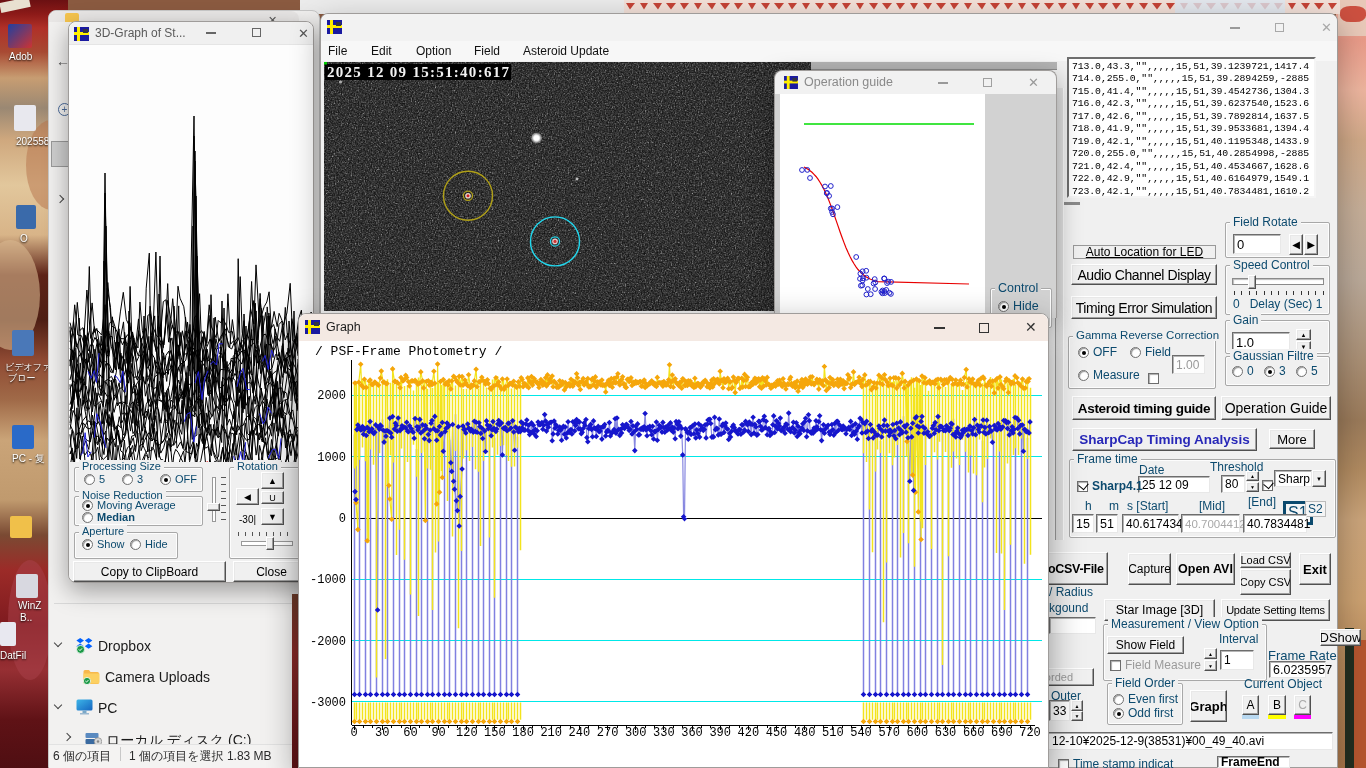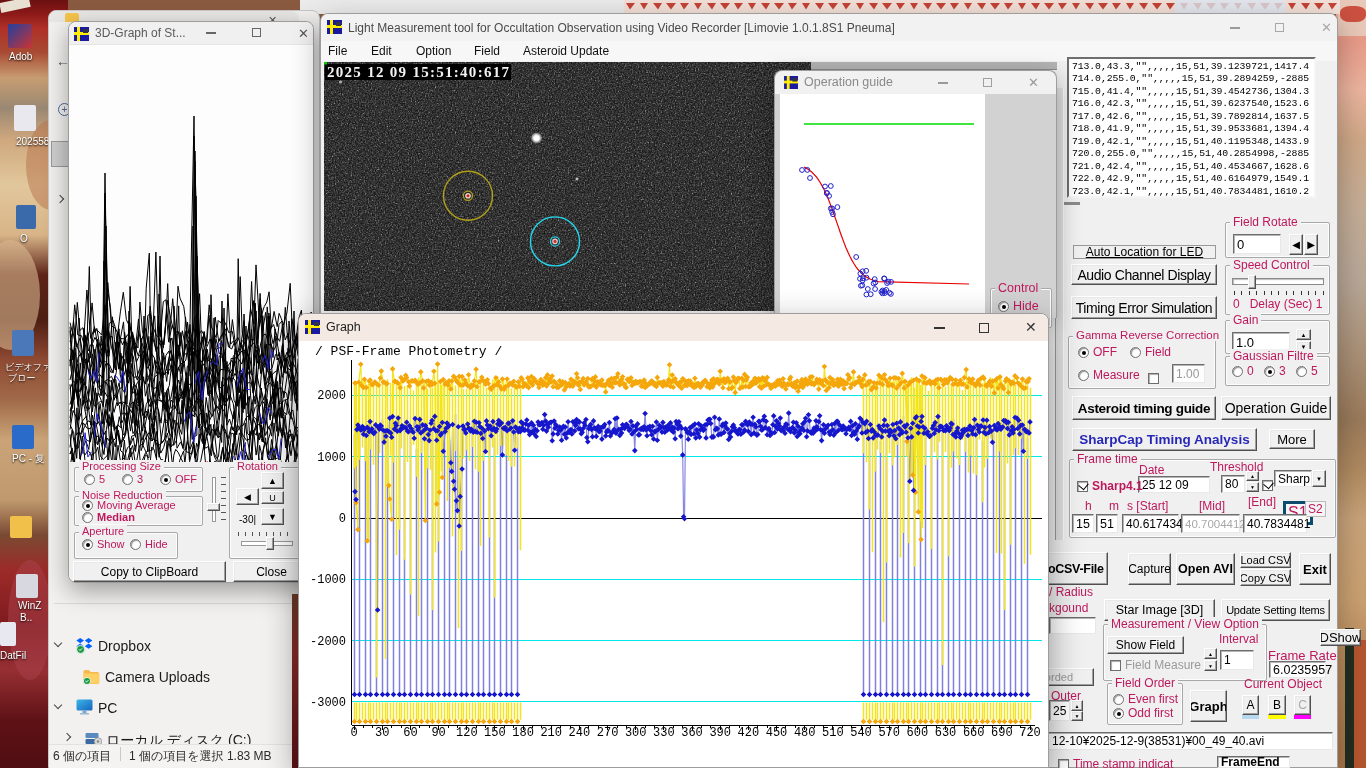--- a/index.html
+++ b/index.html
@@ -5,21 +5,21 @@
 .abs{position:absolute}
 .win{position:absolute;border:1px solid #9f9c9a;box-shadow:0 8px 24px rgba(0,0,0,0.35)}
 .btn{position:absolute;white-space:nowrap;overflow:hidden;background:#f0f0f0;border-top:1px solid #fff;border-left:1px solid #fff;border-right:1px solid #505050;border-bottom:1px solid #505050;box-shadow:inset -1px -1px 0 #a0a0a0,inset 1px 1px 0 #e8e8e8;display:flex;align-items:center;justify-content:center;color:#000}
 .inp{position:absolute;background:#fff;border-top:1px solid #6d6d6d;border-left:1px solid #6d6d6d;border-right:1px solid #e8e8e8;border-bottom:1px solid #e8e8e8;box-shadow:inset 1px 1px 0 #b5b5b5;color:#000;display:flex;align-items:center;padding-left:3px}
 .grp{position:absolute;border:1px solid #a8a8a8;box-shadow:inset 0 0 0 1px #fdfdfd;border-radius:2px}
 .glab{position:absolute;background:#f0f0f0;padding:0 3px;white-space:nowrap}
 .rad{display:inline-block;width:11px;height:11px;border-radius:50%;background:#fff;border:1px solid #707070;box-shadow:inset 1px 1px 1px #999;vertical-align:-2px;margin-right:4px;position:relative}
 .rad.on:after{content:"";position:absolute;left:2.5px;top:2.5px;width:4px;height:4px;border-radius:50%;background:#000}
 .chk{display:inline-block;width:11px;height:11px;background:#fff;border:1px solid #6d6d6d;box-shadow:inset 1px 1px 1px #aaa;vertical-align:-2px;margin-right:4px;position:relative}
 .chk.on:after{content:"";position:absolute;left:2px;top:-1px;width:6px;height:7px;border-right:1.8px solid #000;border-bottom:1.8px solid #000;transform:rotate(40deg)}
-.lab{position:absolute;white-space:nowrap;color:#be185d}
+.lab{position:absolute;white-space:nowrap;color:#0c4a6e}
 .tbar-ctl{position:absolute;color:#6d6d6d;font-size:13px;display:flex;align-items:center;justify-content:center}
 .chev{position:absolute;width:6px;height:6px;border-right:1.4px solid #454545;border-bottom:1.4px solid #454545}
 </style></head>
 <body>
 <div class="abs" style="left:0;top:0;width:1366px;height:768px;background:#8a5a40"></div>
 
 <div class="abs" style="left:0;top:0;width:68px;height:768px;background:linear-gradient(180deg,
  #6b1012 0px,#8c1a18 14px,#b03028 28px,#a84a33 52px,#c79d72 78px,#9a8873 108px,#cfa87e 140px,
  #e2c79c 185px,#d8b488 235px,#5e2418 275px,#4e1f14 320px,#8f4a33 360px,#a06a48 400px,
  #caa478 440px,#c09a6e 500px,#7a4a33 535px,#9c2b28 570px,#7e1a1f 625px,#962f33 670px,#5f1216 720px,#4f0e12 768px)"></div>
@@ -271,21 +271,20 @@
 <div class="btn" style="left:73px;top:561px;width:153px;height:21px;font-size:12px">Copy to ClipBoard</div>
 <div class="btn" style="left:233px;top:561px;width:77px;height:21px;font-size:12px">Close</div>
 <div class="win" style="left:320px;top:13px;width:1018px;height:755px;background:#f0f0f0;border-radius:8px 8px 0 0;box-shadow:0 10px 30px rgba(0,0,0,0.3)">
  <div class="abs" style="left:0;top:0;width:1016px;height:27px;background:#f2f2f2;border-radius:8px 8px 0 0"></div>
  <svg class="abs" style="left:6px;top:6px" width="15" height="14" viewBox="0 0 15 14">
       <rect width="15" height="14" fill="#1a1aa0"></rect>
       <rect x="3" y="0" width="3" height="14" fill="#ffee00"></rect>
       <rect x="0" y="5" width="15" height="3" fill="#ffee00"></rect>
       <rect x="9" y="2" width="5" height="4" fill="#334"></rect>
     </svg>
- <div class="abs" style="left:27px;top:7px;font-size:12px;color:#4a4a4a;white-space:nowrap">Light Measurement tool for Occultation Observation using Video Recorder [Limovie 1.0.1.8S1 Pneuma]</div>
  <div class="abs" style="left:909px;top:13px;width:10px;height:1.5px;background:#9a9a9a"></div>
  <div class="abs" style="left:954px;top:9px;width:9px;height:9px;border:1.2px solid #a8a8a8"></div>
  <div class="abs" style="left:1000px;top:6px;font-size:13px;color:#a8a8a8">✕</div>
  <div class="abs" style="left:0;top:27px;width:1016px;height:20px;background:#f7f7f7"></div>
  <div class="abs" style="left:7px;top:30px;font-size:12px;color:#111">File</div>
  <div class="abs" style="left:50px;top:30px;font-size:12px;color:#111">Edit</div>
  <div class="abs" style="left:95px;top:30px;font-size:12px;color:#111">Option</div>
  <div class="abs" style="left:153px;top:30px;font-size:12px;color:#111">Field</div>
  <div class="abs" style="left:202px;top:30px;font-size:12px;color:#111">Asteroid Update</div>
 </div>
@@ -337,21 +336,21 @@
     <span style="text-decoration:underline">Auto Location for LED</span>
   </div>
 <div class="btn" style="left:1071px;top:264px;width:146px;height:21px;font-size:14px;letter-spacing:-0.4px">Audio Channel Display</div>
 <div class="btn" style="left:1071px;top:296px;width:146px;height:23px;font-size:14px;letter-spacing:-0.4px">Timing Error Simulation</div>
 <div class="grp" style="left:1068px;top:336px;width:148px;height:53px"></div>
 <div class="glab lab" style="left:1073px;top:329px;font-size:11.5px">Gamma Reverse Correction</div>
 <div class="lab" style="left:1078px;top:345px;font-size:12px;"><span class="rad on"></span>OFF</div>
 <div class="lab" style="left:1130px;top:345px;font-size:12px;"><span class="rad"></span>Field</div>
 <div class="lab" style="left:1078px;top:368px;font-size:12px;"><span class="rad"></span>Measure</div>
 <div class="lab" style="left:1148px;top:368px"><span class="chk"></span></div>
-<div class="inp" style="left:1172px;top:364px;width:33px;height:19px;font-size:12px;color:#999;background:#fdfdfd">1.00</div>
+<div class="inp" style="left:1172px;top:355px;width:33px;height:19px;font-size:12px;color:#999;background:#fdfdfd">1.00</div>
 <div class="grp" style="left:1225px;top:265px;width:105px;height:50px"></div>
 <div class="glab lab" style="left:1230px;top:258px;font-size:12.0px">Speed Control</div>
 <div class="abs" style="left:1232px;top:278px;width:92px;height:7px;background:#fff;border:1px solid #8a8a8a;box-shadow:inset 1px 1px 1px #bbb"></div>
 <div class="btn" style="left:1248px;top:275px;width:8px;height:14px"></div>
 <div class="abs" style="left:1234px;top:291px;width:1px;height:4px;background:#333"></div>
 <div class="abs" style="left:1241px;top:291px;width:1px;height:4px;background:#333"></div>
 <div class="abs" style="left:1249px;top:291px;width:1px;height:4px;background:#333"></div>
 <div class="abs" style="left:1256px;top:291px;width:1px;height:4px;background:#333"></div>
 <div class="abs" style="left:1264px;top:291px;width:1px;height:4px;background:#333"></div>
 <div class="abs" style="left:1271px;top:291px;width:1px;height:4px;background:#333"></div>
@@ -398,28 +397,28 @@
 <div class="lab" style="left:1305px;top:501px;font-size:12px;background:#f5f5f5;border:1px solid #bbb;padding:0 2px">S2</div>
 <div class="inp" style="left:1072px;top:514px;width:22px;height:19px;font-size:12.5px">15</div>
 <div class="inp" style="left:1096px;top:514px;width:22px;height:19px;font-size:12.5px">51</div>
 <div class="inp" style="left:1122px;top:514px;width:57px;height:19px;font-size:12px">40.617434</div>
 <div class="inp" style="left:1181px;top:514px;width:59px;height:19px;font-size:11.5px;color:#a8a8a8">40.7004412</div>
 <div class="inp" style="left:1243px;top:514px;width:64px;height:19px;font-size:12px">40.7834481</div>
 <div class="btn" style="left:1046px;top:552px;width:62px;height:33px;font-size:12.5px;font-weight:bold;border-left:none;justify-content:flex-start;padding-left:2px;letter-spacing:-0.3px">oCSV-File</div>
 <div class="btn" style="left:1128px;top:553px;width:43px;height:32px;font-size:12px">Capture</div>
 <div class="btn" style="left:1176px;top:553px;width:59px;height:32px;font-size:12.5px;font-weight:bold">Open AVI</div>
 <div class="btn" style="left:1240px;top:552px;width:51px;height:16px;font-size:11px">Load CSV</div>
-<div class="btn" style="left:1240px;top:569px;width:51px;height:17px;font-size:11px">Copy CSV</div>
+<div class="btn" style="left:1240px;top:569px;width:51px;height:26px;font-size:11px">Copy CSV</div>
 <div class="btn" style="left:1299px;top:553px;width:32px;height:32px;font-size:13px;font-weight:bold">Exit</div>
 <div class="lab" style="left:1049px;top:585px;font-size:12px">/ Radius</div>
 <div class="lab" style="left:1049px;top:601px;font-size:12px">kgound</div>
 <div class="inp" style="left:1049px;top:617px;width:47px;height:17px"></div>
 <div class="btn" style="left:1036px;top:668px;width:58px;height:18px;font-size:11px;color:#9a9a9a;justify-content:flex-end;padding-right:20px">corded</div>
 <div class="lab" style="left:1051px;top:689px;font-size:12px">Outer</div>
-<div class="inp" style="left:1049px;top:700px;width:21px;height:21px;font-size:12px">25</div>
+<div class="inp" style="left:1049px;top:700px;width:21px;height:21px;font-size:12px">33</div>
 <div class="btn" style="left:1071px;top:700px;width:12px;height:11px;font-size:5px">▲</div>
 <div class="btn" style="left:1071px;top:711px;width:12px;height:10px;font-size:5px">▼</div>
 <div class="btn" style="left:1104px;top:599px;width:111px;height:22px;font-size:12.5px">Star Image [3D]</div>
 <div class="btn" style="left:1221px;top:599px;width:109px;height:22px;font-size:11px;letter-spacing:-0.2px">Update Setting Items</div>
 <div class="grp" style="left:1103px;top:624px;width:164px;height:57px"></div>
 <div class="glab lab" style="left:1108px;top:617px;font-size:12.0px">Measurement / View Option</div>
 <div class="btn" style="left:1107px;top:636px;width:77px;height:18px;font-size:12px">Show Field</div>
 <div class="btn" style="left:1204px;top:648px;width:13px;height:11px;font-size:5px">▲</div>
 <div class="btn" style="left:1204px;top:660px;width:13px;height:11px;font-size:5px">▼</div>
 <div class="lab" style="left:1219px;top:632px;font-size:12px">Interval</div>

